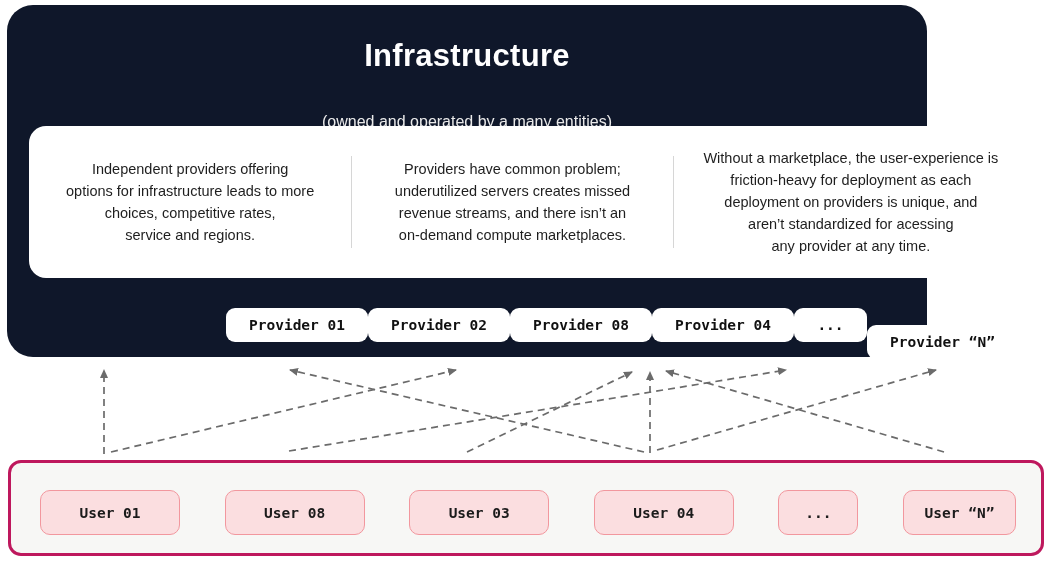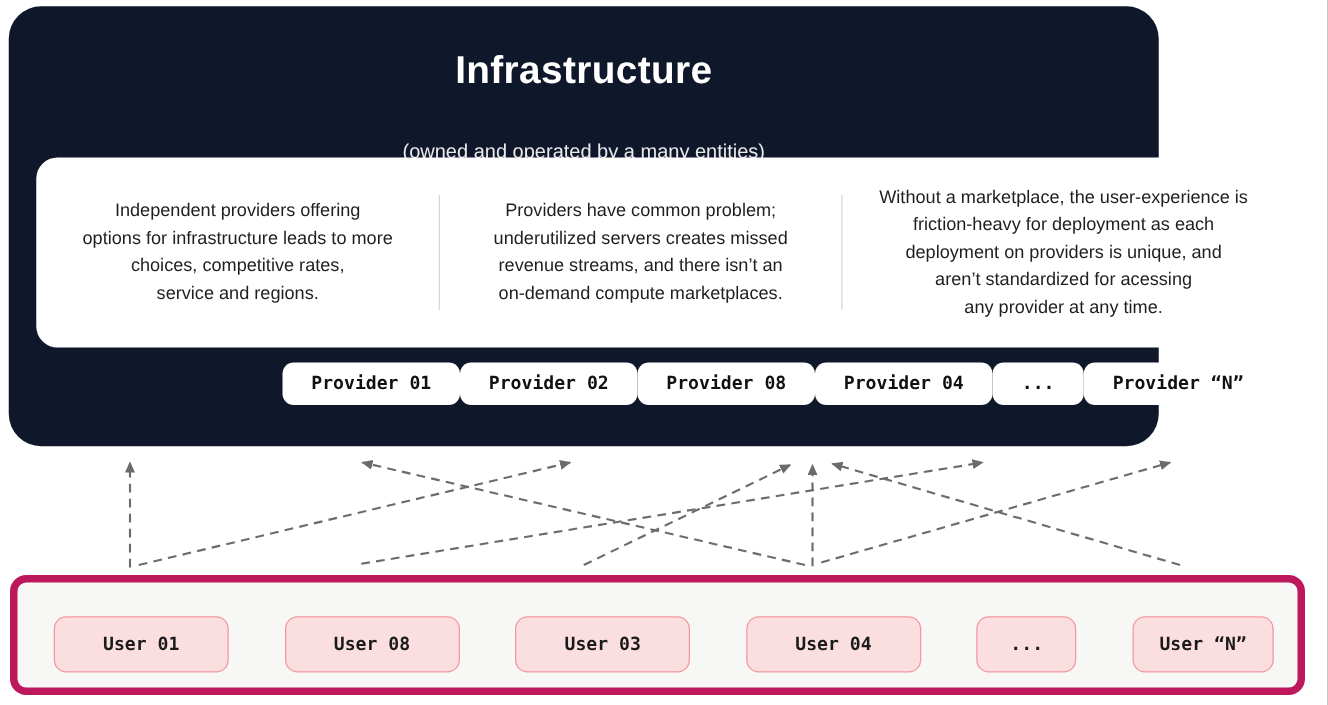--- a/index.html
+++ b/index.html
@@ -91,29 +91,29 @@
     align-items: center;
     justify-content: center;
     font-family: "DejaVu Sans Mono", "Liberation Mono", monospace;
     font-size: 14.5px;
     font-weight: 700;
     color: #111111;
     white-space: nowrap;
   }
   .pill.p-std { width: 142px; }
   .pill.p-sm  { width: 73px; }
-  .pill.p-n   { width: 151px; }
+  .pill.p-n   { width: 151px; margin-top: 35px; }
 
   
   .users-panel {
     position: absolute;
     left: 8px; top: 460px;
     width: 1036px; height: 96px;
     background: #f7f7f5;
-    border: 6px solid #be185d;
+    border: 3px solid #be185d;
     border-radius: 13px;
   }
   .users-row {
     position: absolute;
     left: 29px; top: 27px;
     width: 976px;
     display: flex;
     justify-content: space-between;
     align-items: center;
   }

